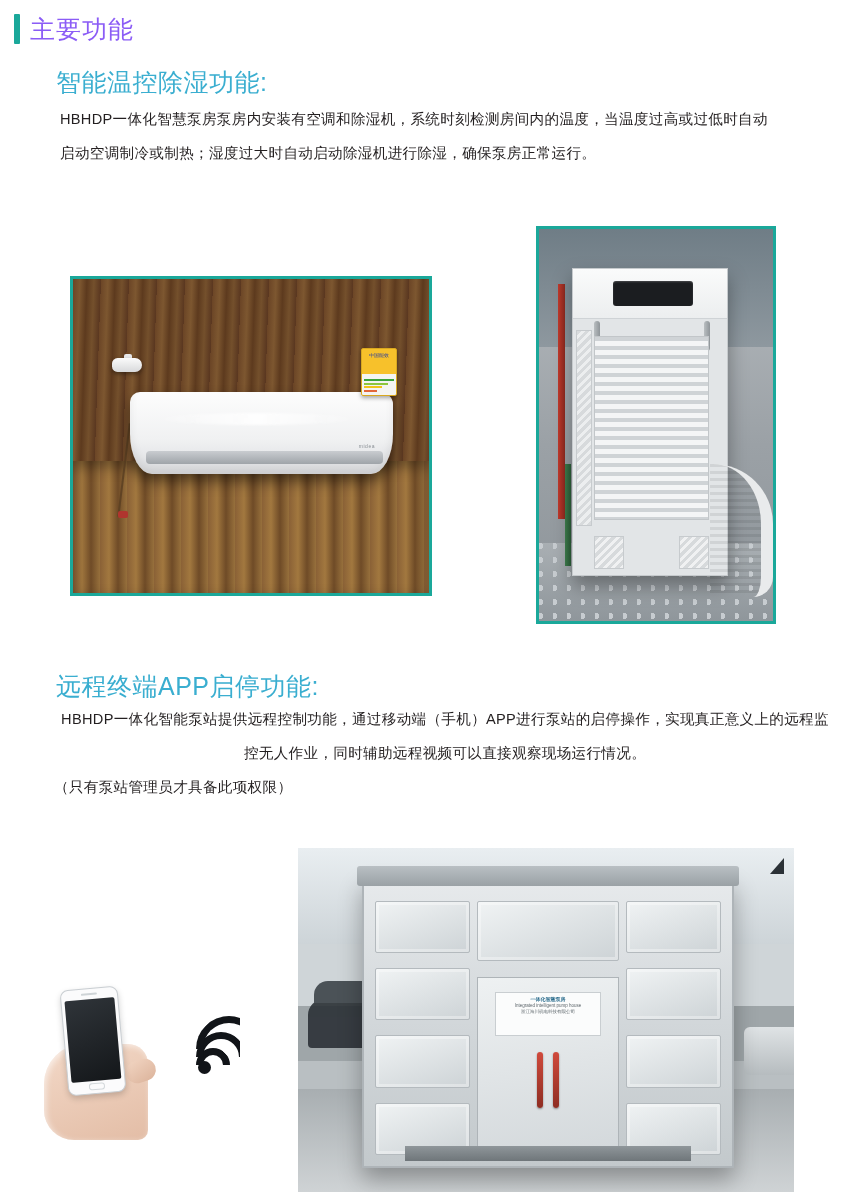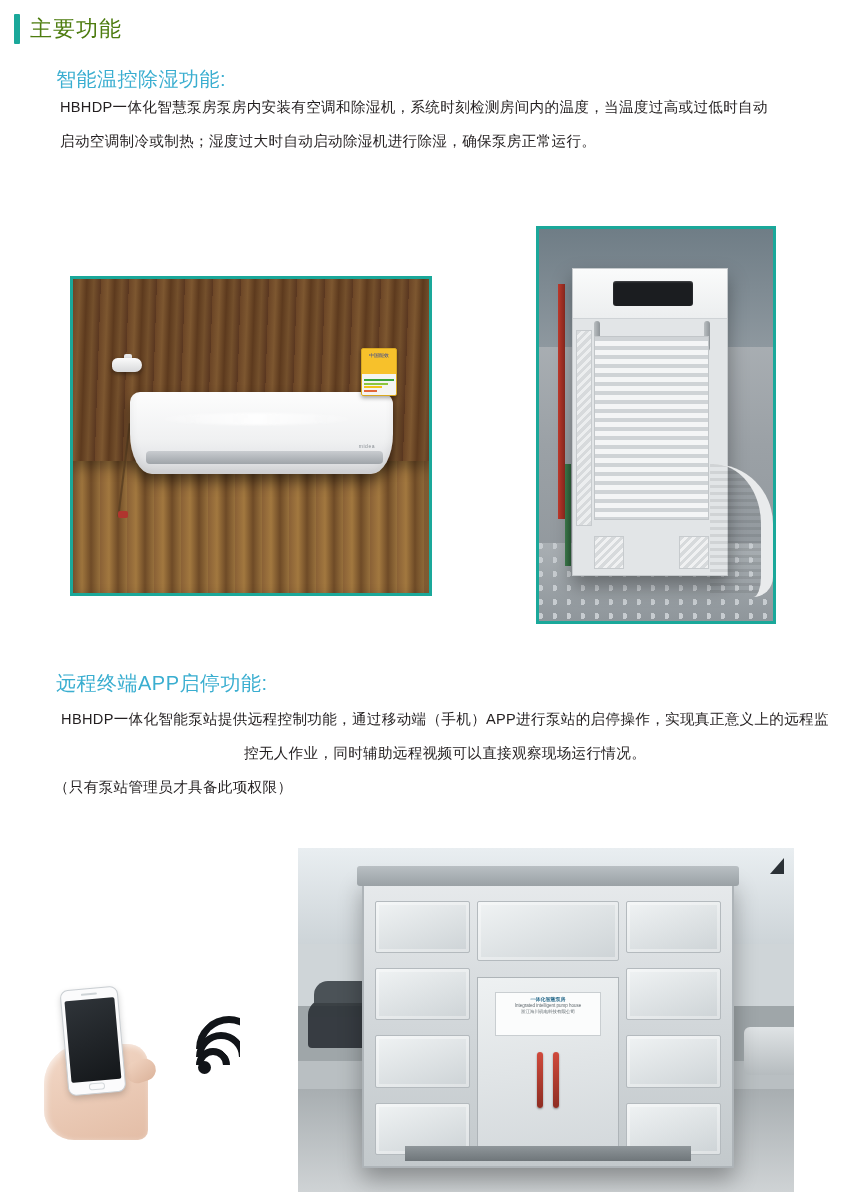--- a/index.html
+++ b/index.html
@@ -25,47 +25,47 @@
     align-items: center;
   }
   .title-bar {
     width: 6px;
     height: 30px;
     background: #1aa89a;
     margin-right: 10px;
     border-radius: 1px;
   }
   .page-title {
-    font-size: 22px;
+    font-size: 25px;
     letter-spacing: 1px;
-    color: #4d7c0f;
+    color: #8b5cf6;
     line-height: 1;
   }
 
   
   .section-heading {
     position: absolute;
-    font-size: 20px;
+    font-size: 25px;
     color: #3aaed0;
     letter-spacing: 0.5px;
   }
   #heading-1 { left: 56px; top: 66px; }
   #heading-2 { left: 56px; top: 670px; }
 
   
   .body-text {
     position: absolute;
     font-size: 14.6px;
     line-height: 34px;
     color: #231f20;
     letter-spacing: 0.3px;
   }
   #para-1 {
     left: 60px;
-    top: 90px;
+    top: 102px;
     width: 716px;
     text-indent: 0;
   }
   #para-2 {
     left: 60px;
     top: 702px;
     width: 770px;
     text-align: center;
   }
   #para-2-note {

